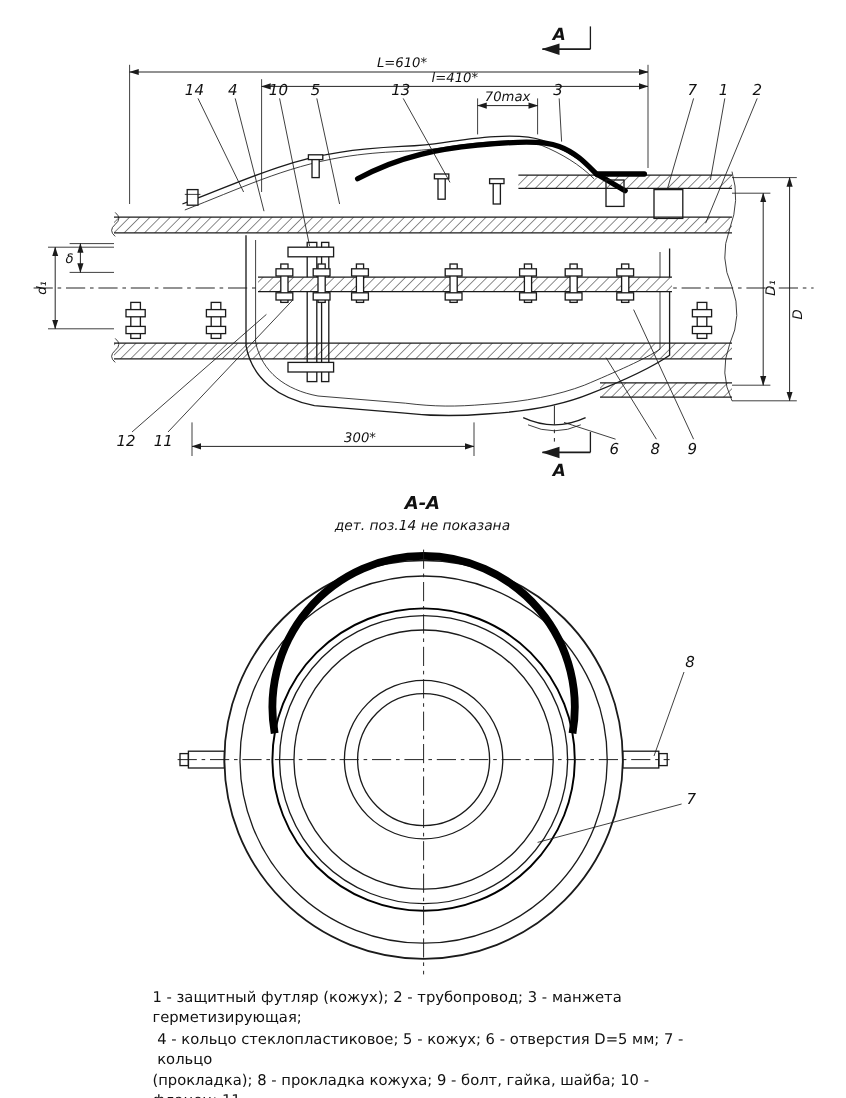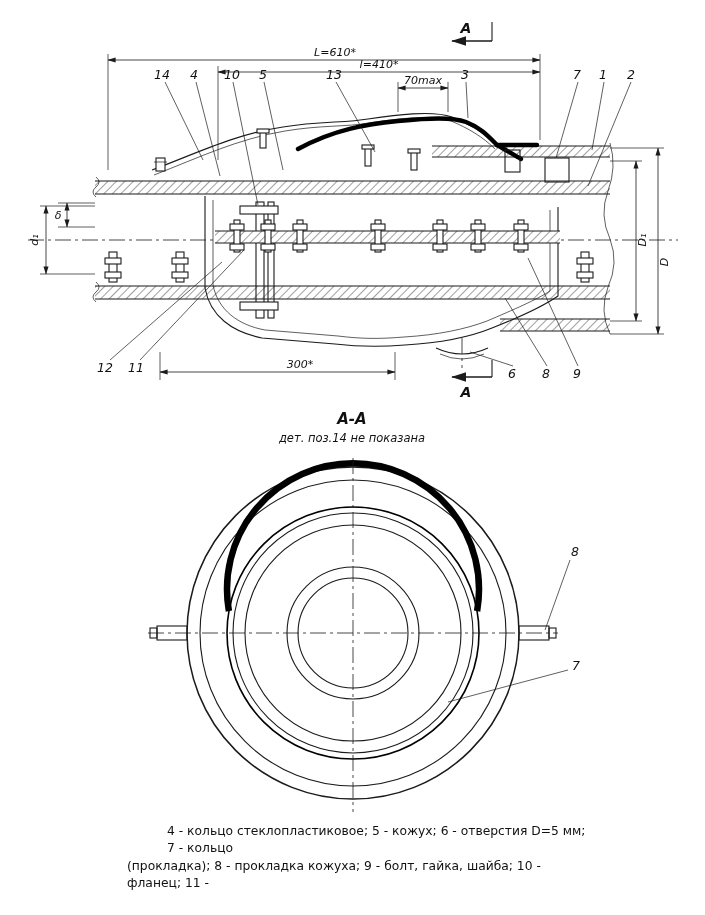--- a/index.html
+++ b/index.html
@@ -301,18 +301,19 @@
     </g>
 
     <line class="thin" x1="545" y1="630" x2="570" y2="560"></line>
     <line class="thin" x1="448" y1="702" x2="568" y2="670"></line>
     <text class="num" x="575" y="556">8</text>
     <text class="num" x="576" y="670">7</text>
   </g>
 </svg>
 
 <div class="legend">
-  <div style="padding-left:4px;margin-left:36px;">4 - кольцо стеклопластиковое; 5 - кожух; 6 - отверстия D=5 мм; 7 - кольцо</div>
+  <div>1 - защитный футляр (кожух); 2 - трубопровод; 3 - манжета герметизирующая;</div>
+  <div style="padding-left:4px;">4 - кольцо стеклопластиковое; 5 - кожух; 6 - отверстия D=5 мм; 7 - кольцо</div>
   <div>(прокладка); 8 - прокладка кожуха; 9 - болт, гайка, шайба; 10 - фланец; 11 -</div>
 
 </div>
 
 </div>
 
 </body></html>

